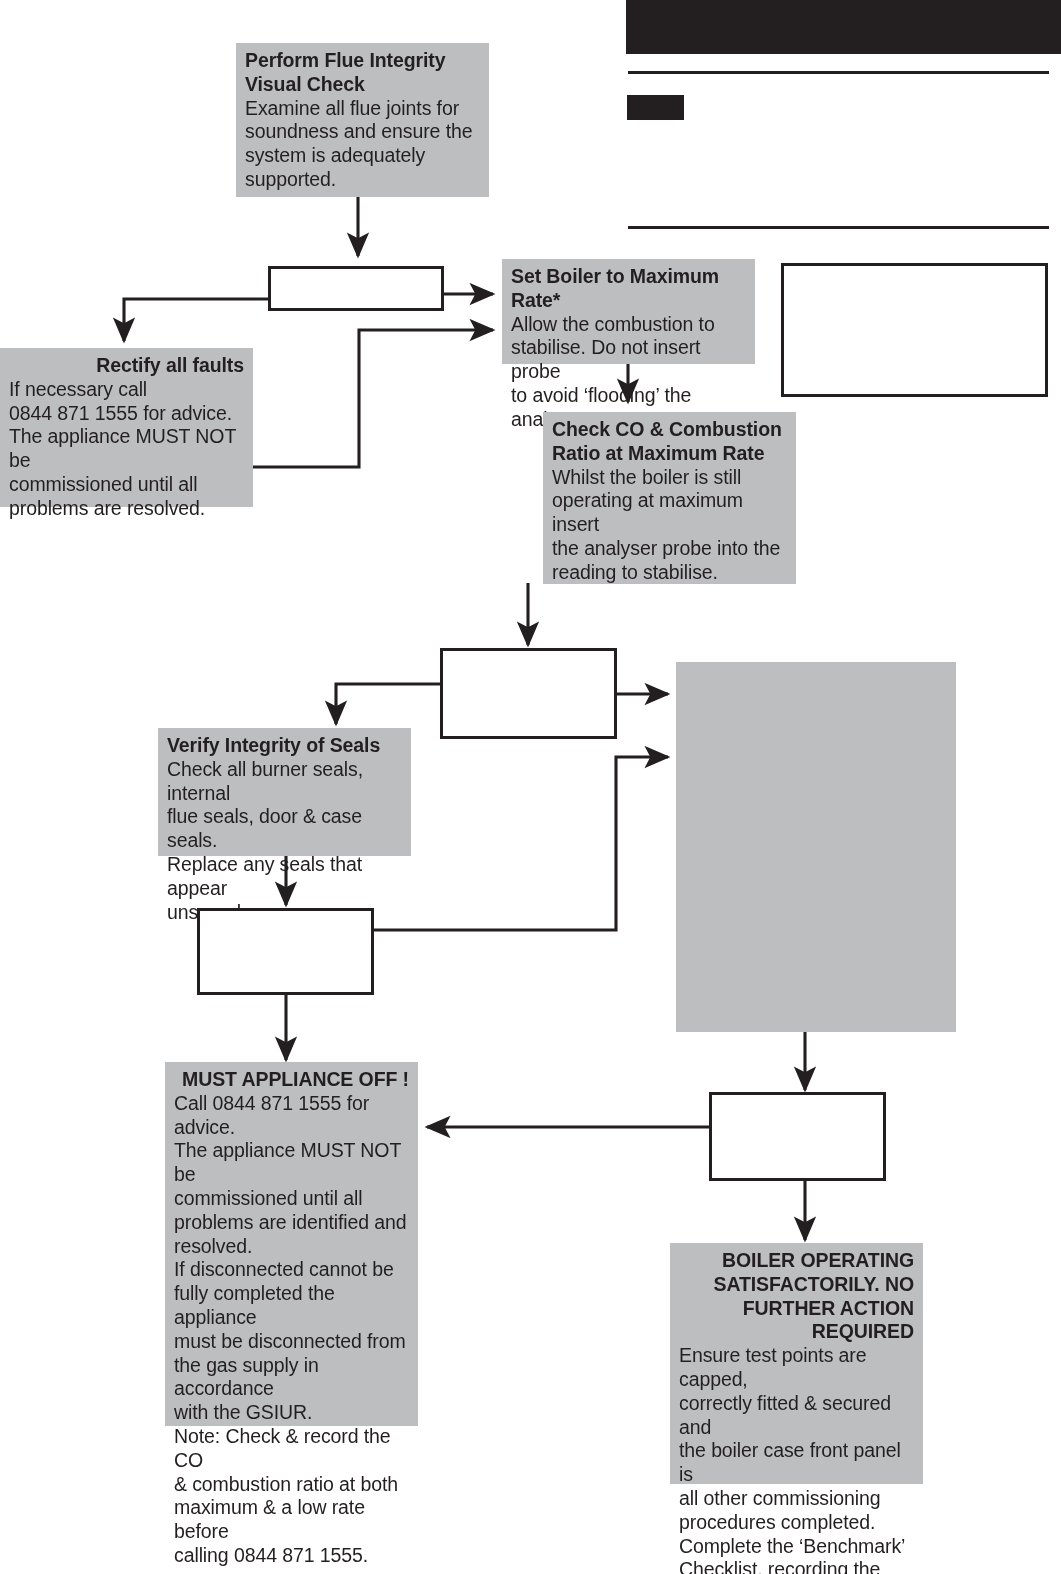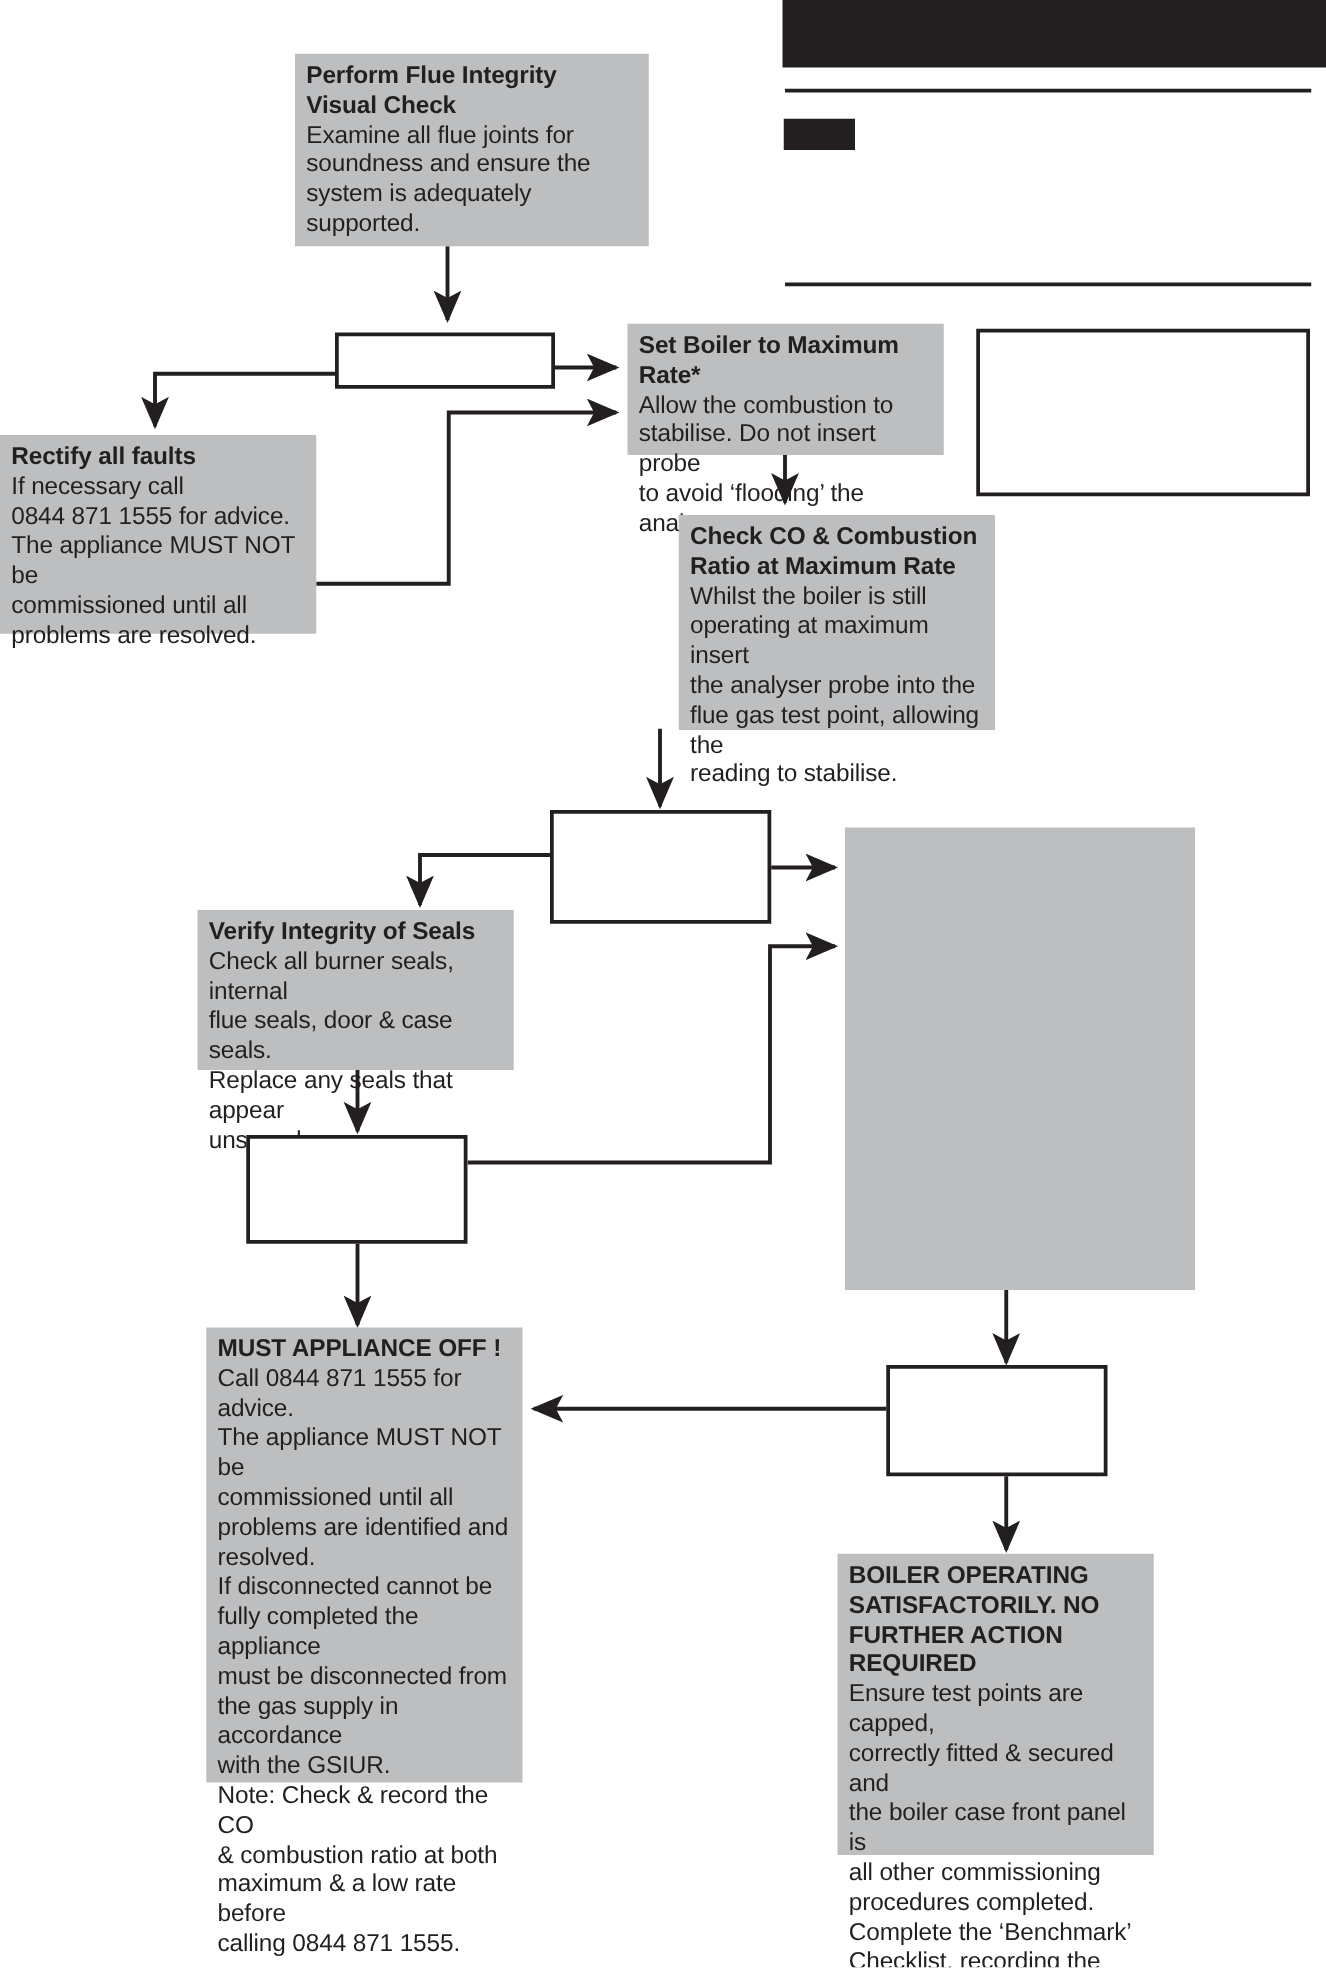--- a/index.html
+++ b/index.html
@@ -33,21 +33,21 @@
     color: #231f20;
     font-size: 19.5px;
     line-height: 23.8px;
     padding: 6px 9px 8px 9px;
     letter-spacing: -0.1px;
   }
   .node .ttl {
     font-weight: bold;
     display: block;
   }
-  .node .ttl.center { text-align: left; }
+  .node .ttl.center { text-align: right; }
   .node .body { display: block; }
   .node .body span { display: block; }
   
   .decision {
     position: absolute;
     box-sizing: border-box;
     background: #ffffff;
     border: 3px solid #231f20;
   }
   .plain-box {
@@ -112,21 +112,21 @@
       <path d="M286,993 L286,1060" marker-end="url(#ah)"></path>
 
       <path d="M805,1032 L805,1090" marker-end="url(#ah)"></path>
 
       <path d="M710,1127 L427,1127" marker-end="url(#ah)"></path>
 
       <path d="M805,1172 L805,1240" marker-end="url(#ah)"></path>
     </g>
   </svg>
 
-  <div class="node" style="left:236px; top:43px; width:283px; height:154px;">
+  <div class="node" style="left:236px; top:43px; width:253px; height:154px;">
     <span class="ttl">Perform Flue Integrity</span>
     <span class="ttl">Visual Check</span>
     <span class="body">
       <span>Examine all flue joints for</span>
       <span>soundness and ensure the</span>
       <span>system is adequately</span>
       <span>supported.</span>
     </span>
   </div>
 
@@ -150,21 +150,20 @@
     </span>
   </div>
 
   <div class="node" style="left:502px; top:412px; width:253px; height:172px;margin-left:41px;">
     <span class="ttl">Check CO &amp; Combustion</span>
     <span class="ttl">Ratio at Maximum Rate</span>
     <span class="body">
       <span>Whilst the boiler is still</span>
       <span>operating at maximum insert</span>
       <span>the analyser probe into the</span>
-      <span>flue gas test point, allowing the</span>
       <span>reading to stabilise.</span>
     </span>
   </div>
 
   <div class="node" style="left:158px; top:728px; width:253px; height:128px;">
     <span class="ttl">Verify Integrity of Seals</span>
     <span class="body">
       <span>Check all burner seals, internal</span>
       <span>flue seals, door &amp; case seals.</span>
       <span>Replace any seals that appear</span>

